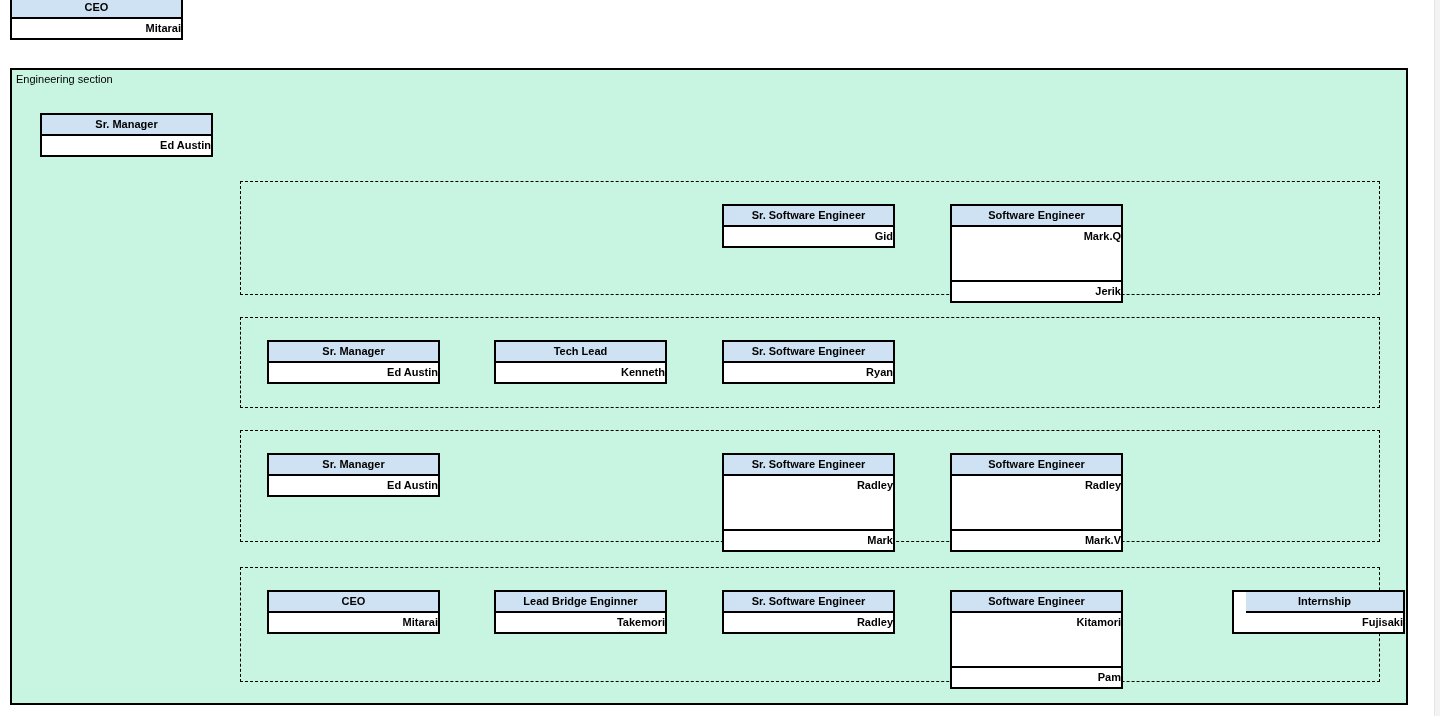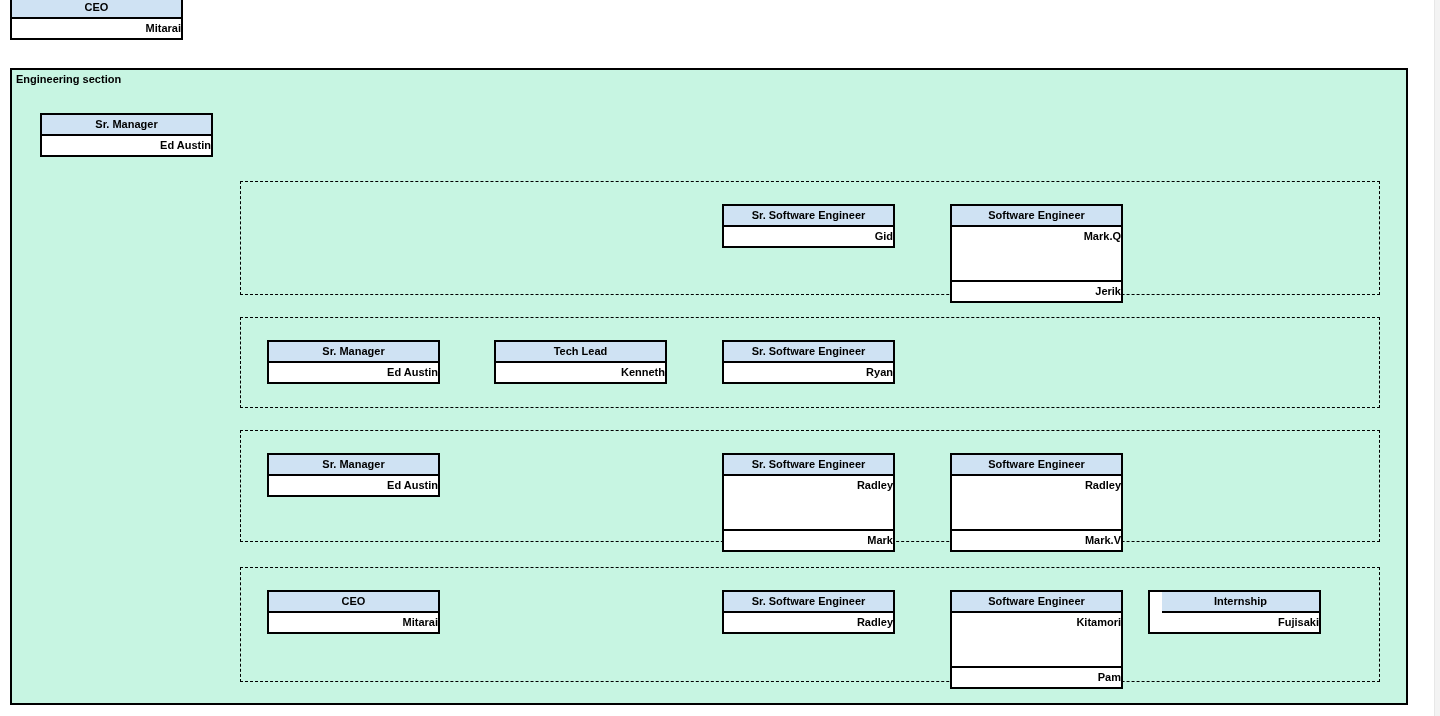--- a/index.html
+++ b/index.html
@@ -49,21 +49,21 @@
     position: absolute;
     left: 10px; top: 68px;
     width: 1398px; height: 637px;
     box-sizing: border-box;
     background: var(--section-fill);
     border: 2px solid var(--line);
     z-index: 1;
   }
   .section-label {
     position: absolute; left: 4px; top: 3px;
-    font-size: 11px; font-weight: bold; color: #000;
+    font-size: 11px; font-weight: normal; color: #000;
     white-space: nowrap;
   }
 
   
   .team-group {
     position: absolute;
     left: 228px;
     width: 1140px;
     box-sizing: border-box;
     border: 1.5px dashed var(--line);
@@ -129,30 +129,34 @@
           <div class="org-box-title">Software Engineer</div>
           <div class="org-box-name">Radley</div>
           <div class="org-box-name">Mark.V</div>
         </div>
       </div>
       <div class="team-group" style="top: 497px; height: 115px;">
         <div class="org-box" style="left: 26px; top: 22px;">
           <div class="org-box-title">CEO</div>
           <div class="org-box-name">Mitarai</div>
         </div>
+        <div class="org-box" style="left: 253px; top: 22px;">
+          <div class="org-box-title">Lead Bridge Enginner</div>
+          <div class="org-box-name">Takemori</div>
+        </div>
         <div class="org-box" style="left: 481px; top: 22px;">
           <div class="org-box-title">Sr. Software Engineer</div>
           <div class="org-box-name">Radley</div>
         </div>
         <div class="org-box" style="left: 709px; top: 22px;">
           <div class="org-box-title">Software Engineer</div>
           <div class="org-box-name">Kitamori</div>
           <div class="org-box-name">Pam</div>
         </div>
-        <div class="org-box" style="left: 907px; top: 22px; padding-left: 12px;">
+        <div class="org-box" style="left: 991px; top: 22px; padding-left: 12px;">
           <div class="org-box-title">Internship</div>
           <div class="org-box-name">Fujisaki</div>
         </div>
       </div>
     </div>
 
   <div class="scroll-strip"></div>
 <div class="org-box" style="left: 10px; top: -4px;">
       <div class="org-box-title">CEO</div>
       <div class="org-box-name">Mitarai</div>

